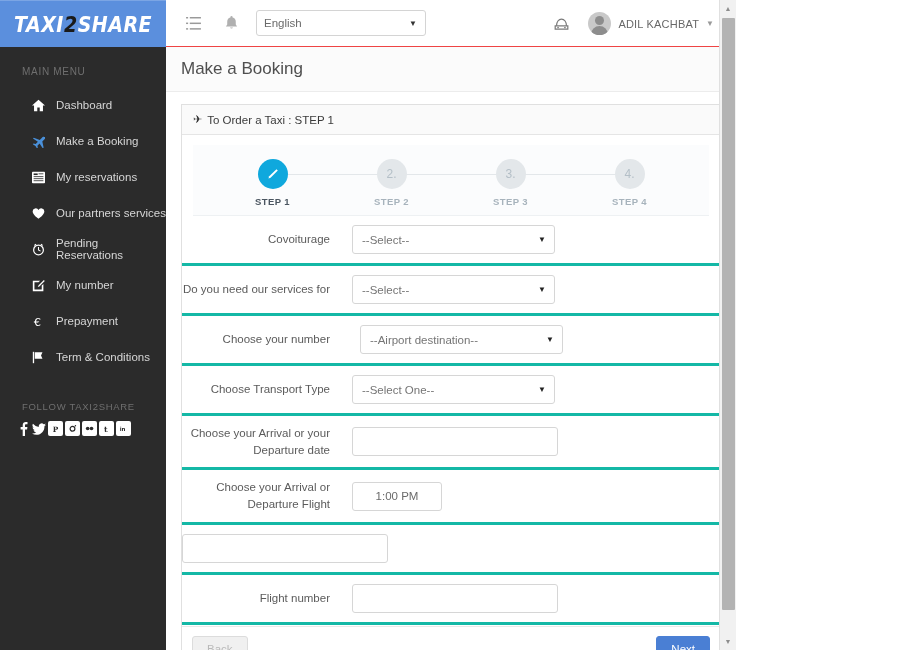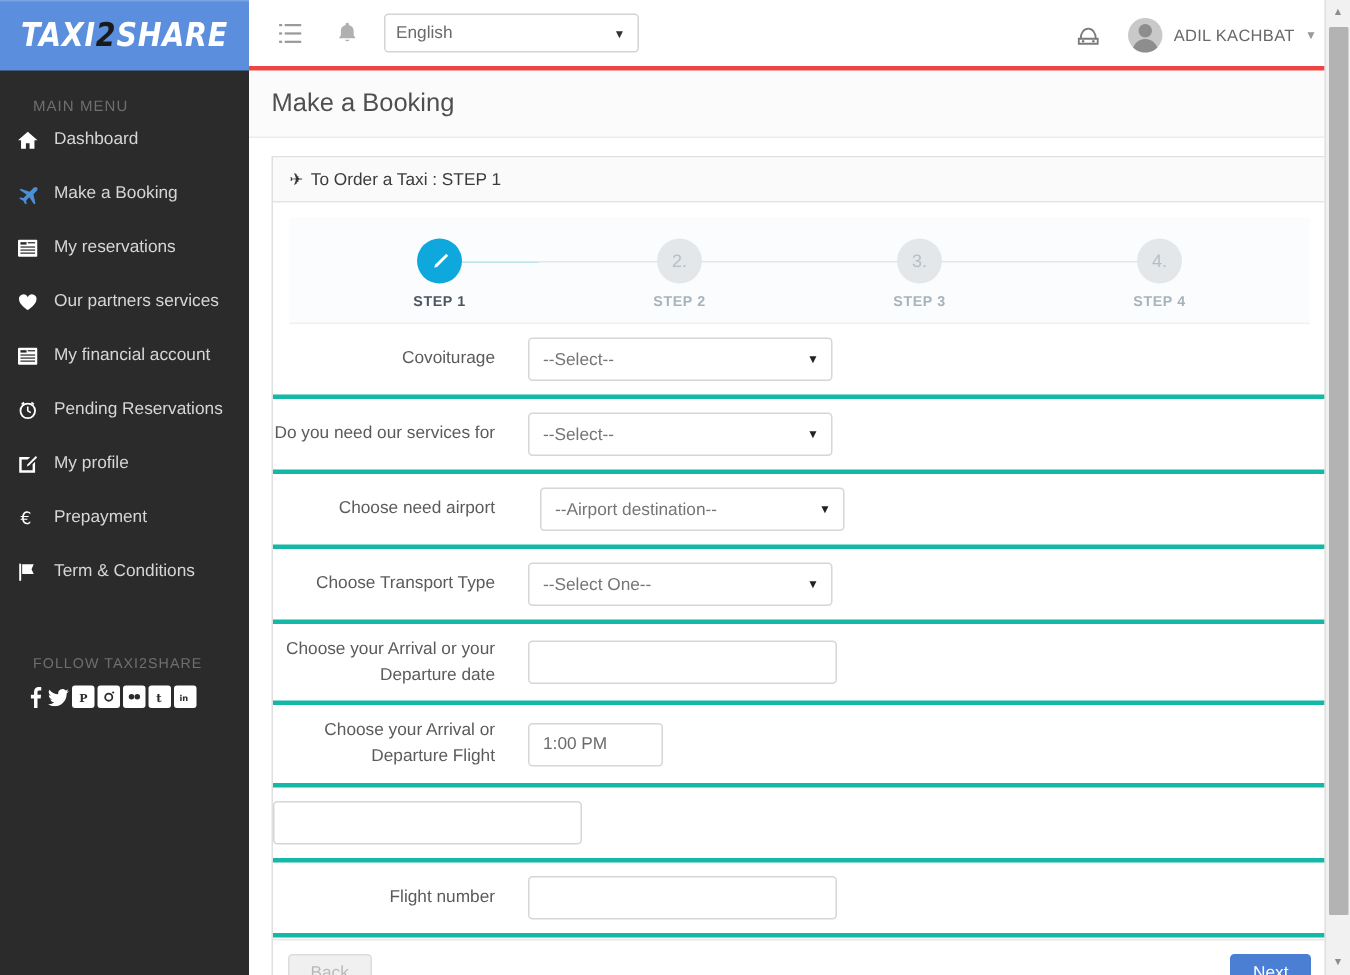--- a/index.html
+++ b/index.html
@@ -5,21 +5,21 @@
   * { box-sizing: border-box; }
   html, body {
     margin: 0; padding: 0;
     width: 900px; height: 650px;
     overflow: hidden;
     font-family: "Liberation Sans", sans-serif;
     background: #ffffff;
   }
   #app {
     position: relative;
-    width: 900px; height: 650px;
+    width: 736px; height: 650px;
     display: flex;
     background: #8b5cf6;
   }
 
   
   #sidebar {
     width: 166px;
     min-width: 166px;
     height: 650px;
     background: #2b2b2b;
@@ -49,23 +49,23 @@
   }
   .menu-title {
     color: #6f6f6f;
     font-size: 10px;
     letter-spacing: 0.7px;
     padding: 19px 0 10px 22px;
     font-weight: normal;
   }
   .nav-item {
     display: flex;
-    align-items: flex-start;
+    align-items: center;
     height: 36px;
-    padding-left: 12px;
+    padding-left: 32px;
     color: #d6d6d6;
     font-size: 11.5px;
     cursor: pointer;
     text-decoration: none;
   }
   .nav-ico {
     width: 22px;
     min-width: 22px;
     display: inline-flex;
     align-items: center;
@@ -109,21 +109,21 @@
     flex: 1;
     height: 650px;
     position: relative;
     background: #ffffff;
     overflow: hidden;
   }
 
   #topbar {
     height: 47px;
     background: #ffffff;
-    border-bottom: 3px solid #ef4444;
+    border-bottom: 1px solid #ef4444;
     display: flex;
     align-items: center;
     padding: 0 0 0 14px;
     position: relative;
   }
   .tb-icon {
     width: 26px; height: 26px;
     display: flex; align-items: center; justify-content: center;
     color: #9a9a9a;
     cursor: pointer;
@@ -329,20 +329,21 @@
     width: 206px;
     height: 29px;
     border: 1px solid #d6d6d6;
     border-radius: 3px;
     background: #ffffff;
     font-size: 11.5px;
     color: #6a6a6a;
     padding: 0 9px;
     outline: none;
     font-family: "Liberation Sans", sans-serif;
+    text-align: center;
   }
   .txt.short { width: 90px; }
 
   .panel-foot {
     display: flex;
     align-items: center;
     justify-content: space-between;
     padding: 9px 10px 9px 10px;
     background: #ffffff;
     border-top: 1px solid #e9e9e9;
@@ -446,53 +447,40 @@
 
     <div class="nav-item">
       <span class="nav-ico">
         <svg width="13" height="13" viewBox="0 0 16 16" fill="#ffffff">
             <path d="M8 14.5S.8 9.9.8 5.6A3.8 3.8 0 0 1 8 3.7a3.8 3.8 0 0 1 7.2 1.9c0 4.3-7.2 8.9-7.2 8.9z"></path>
           </svg>
       </span>
       <span class="nav-label">Our partners services</span>
     </div>
 
-    <div class="nav-item">
-      <span class="nav-ico">
-        <svg width="13" height="13" viewBox="0 0 16 16" fill="#ffffff">
-            <rect x="0" y="1" width="16" height="14" rx="1"></rect>
-            <rect x="2" y="3" width="5" height="2" fill="#2b2b2b"></rect>
-            <rect x="8" y="3" width="6" height="1" fill="#2b2b2b"></rect>
-            <rect x="2" y="6.5" width="12" height="1" fill="#2b2b2b"></rect>
-            <rect x="2" y="9" width="12" height="1" fill="#2b2b2b"></rect>
-            <rect x="2" y="11.5" width="12" height="1" fill="#2b2b2b"></rect>
-          </svg>
-      </span>
-      <span class="nav-label">My financial account</span>
-    </div>
 
     <div class="nav-item">
       <span class="nav-ico">
         <svg width="13" height="13" viewBox="0 0 16 16" fill="none" stroke="#ffffff" stroke-width="1.5">
             <circle cx="8" cy="8.5" r="6"></circle>
             <path d="M8 5v3.5l2.5 1.5" stroke-width="1.3"></path>
             <path d="M5 1.6 3 3.2M11 1.6l2 1.6"></path>
           </svg>
       </span>
       <span class="nav-label">Pending Reservations</span>
     </div>
 
     <div class="nav-item">
       <span class="nav-ico">
         <svg width="13" height="13" viewBox="0 0 16 16" fill="#ffffff">
             <path d="M1 2h9l-2 2H3v9h9V8l2-2v9H1z"></path>
             <path d="M14.6 1.3 15.7 2.4 9 9.1l-1.8.7.7-1.8z"></path>
           </svg>
       </span>
-      <span class="nav-label">My profile</span>
+      <span class="nav-label">My number</span>
     </div>
 
     <div class="nav-item">
       <span class="nav-ico">
         <svg width="13" height="13" viewBox="0 0 16 16" fill="#ffffff">
             <text x="2" y="13" font-size="14" font-family="DejaVu Sans" fill="#ffffff">€</text>
           </svg>
       </span>
       <span class="nav-label">Prepayment</span>
     </div>
@@ -663,21 +651,21 @@
           <div class="f-label">Do you need our services for</div>
           <div class="f-field">
             <div class="sel">
               <span>--Select--</span>
               <span class="caret">▼</span>
             </div>
           </div>
         </div>
 
         <div class="form-row">
-          <div class="f-label">Choose need airport</div>
+          <div class="f-label">Choose your number</div>
           <div class="f-field">
             <div class="sel offset">
               <span>--Airport destination--</span>
               <span class="caret">▼</span>
             </div>
           </div>
         </div>
 
         <div class="form-row">
           <div class="f-label">Choose Transport Type</div>

